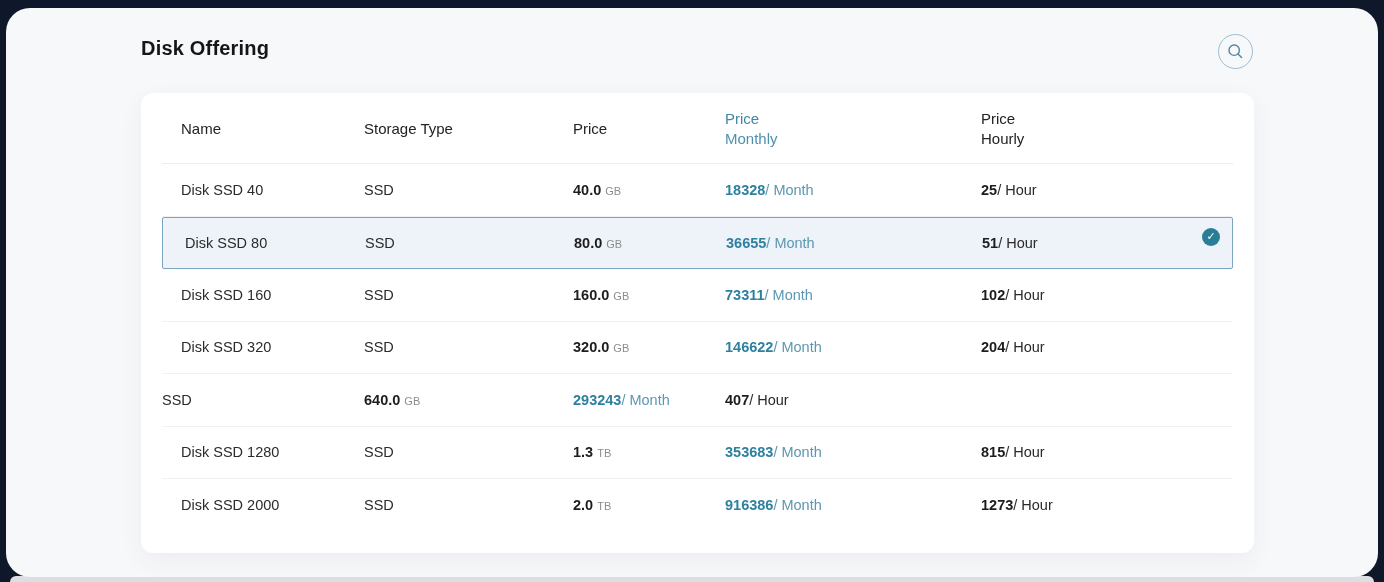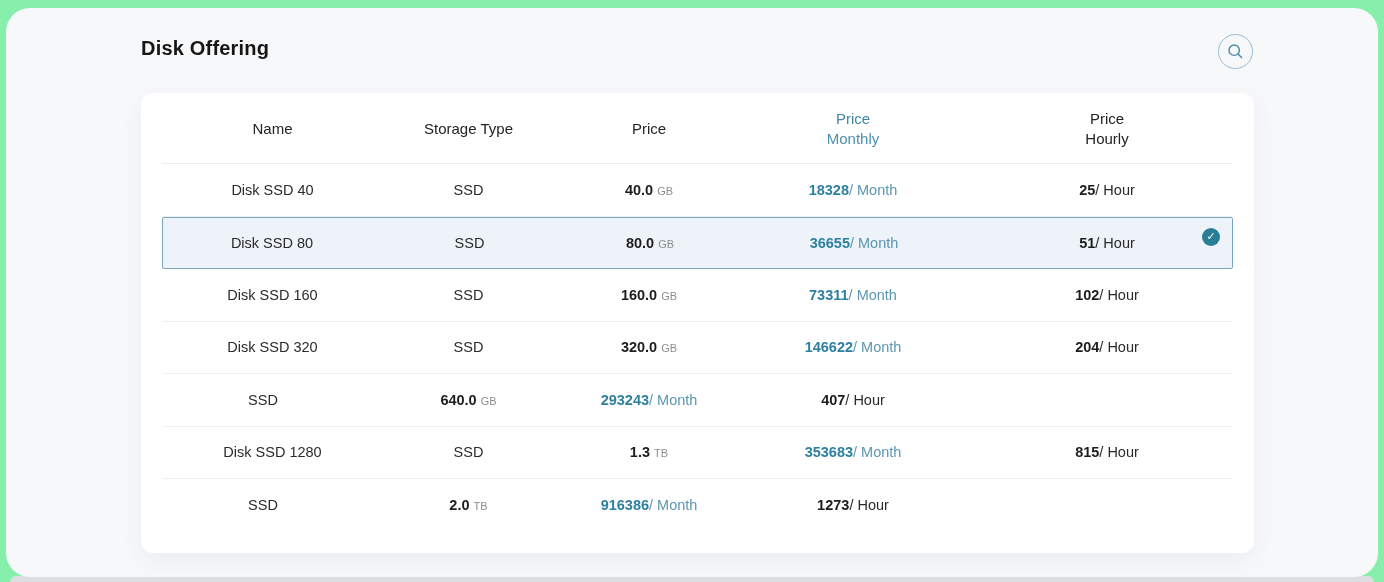--- a/index.html
+++ b/index.html
@@ -1,46 +1,46 @@
 <!DOCTYPE html>
 <html><head>
 <meta charset="utf-8">
 <style>
   * { margin: 0; padding: 0; box-sizing: border-box; }
   html, body { width: 1384px; height: 582px; background: #ffffff; font-family: "Liberation Sans", "DejaVu Sans", sans-serif; overflow: hidden; }
-  .stage { position: relative; width: 1384px; height: 582px; background: #86efac; }
+  .stage { position: relative; width: 1384px; height: 582px; background: #0f172a; }
 
   .bottom-strip { position: absolute; left: 10px; right: 10px; bottom: 0; height: 6px; background: #dcdee2; border-radius: 8px 8px 0 0; }
 
   .frame { position: absolute; left: 6px; right: 6px; top: 8px; bottom: 5px; background: #f7f8fa; border-radius: 24px; }
 
   .page-title { position: absolute; left: 135px; top: 29px; font-size: 20px; font-weight: 700; color: #161616; letter-spacing: 0.2px; }
 
   .search-btn { position: absolute; left: 1212px; top: 26px; width: 35px; height: 35px; border-radius: 50%; border: 1px solid #9cbcd4; background: transparent; display: flex; align-items: center; justify-content: center; cursor: pointer; }
 
   .card { position: absolute; left: 135px; top: 85px; width: 1113px; height: 460px; background: #ffffff; border-radius: 12px; box-shadow: 0 8px 24px rgba(40,60,90,0.06); }
-  .card-inner { margin: 0 21px; text-align: center; }
+  .card-inner { margin: 0 21px; }
 
   .grid-row { display: grid; grid-template-columns: 202px 209px 152px 256px 1fr; align-items: center; }
 
   .thead { height: 71px; border-bottom: 1px solid #ededed; }
   .th { font-size: 15px; color: #232323; font-weight: 400; padding-left: 0; }
   .th .lbl { display: block; font-size: 15px; }
   .th .sub { display: block; font-size: 15px; margin-top: 3px; }
   .th.first { padding-left: 19px; }
   .th.teal .lbl { color: #3f87a8; }
   .th.teal .sub { color: #4f91ad; }
   .th .sub:empty { display: none; }
 
   .row { height: 52.5px; border-bottom: 1px solid #f1f1f1; font-size: 14.5px; color: #2b2b2b; cursor: pointer; position: relative; }
   .row:last-child { border-bottom: none; }
   .cell.first { padding-left: 19px; }
 
   .row.selected { background: #edf3f8; border: 1px solid #7ba6c0; border-radius: 2px; }
-  .row.selected .cell.first { padding-left: 16px; }
+  .row.selected .cell.first { padding-left: 22px; }
 
   .size-val, .hour-val { font-weight: 700; color: #1d1d1d; }
   .size-unit { color: #8d8d8d; font-size: 11px; }
   .month-val { font-weight: 700; color: #2e80a0; margin-top: 36px; }
   .month-suffix { color: #5b97b1; }
   .hour-suffix { color: #2a2a2a; }
 
   .check { display: none; position: absolute; right: 12px; top: 10px; width: 18px; height: 18px; border-radius: 50%; background: #297d94; color: #ffffff; font-size: 11px; font-weight: 700; align-items: center; justify-content: center; line-height: 1; }
   .row.selected .check { display: flex; }
 </style>
@@ -172,20 +172,21 @@
               </div>
               <div class="cell">
                 <span class="month-val">353683</span><span class="month-suffix">/ Month</span>
               </div>
               <div class="cell">
                 <span class="hour-val">815</span><span class="hour-suffix">/ Hour</span>
               </div>
 
             </div>
             <div class="grid-row row">
+              <div class="cell first">Disk SSD 2000</div>
               <div class="cell">SSD</div>
               <div class="cell">
                 <span class="size-val">2.0</span>
                 <span class="size-unit">TB</span>
               </div>
               <div class="cell">
                 <span class="month-val">916386</span><span class="month-suffix">/ Month</span>
               </div>
               <div class="cell">
                 <span class="hour-val">1273</span><span class="hour-suffix">/ Hour</span>

